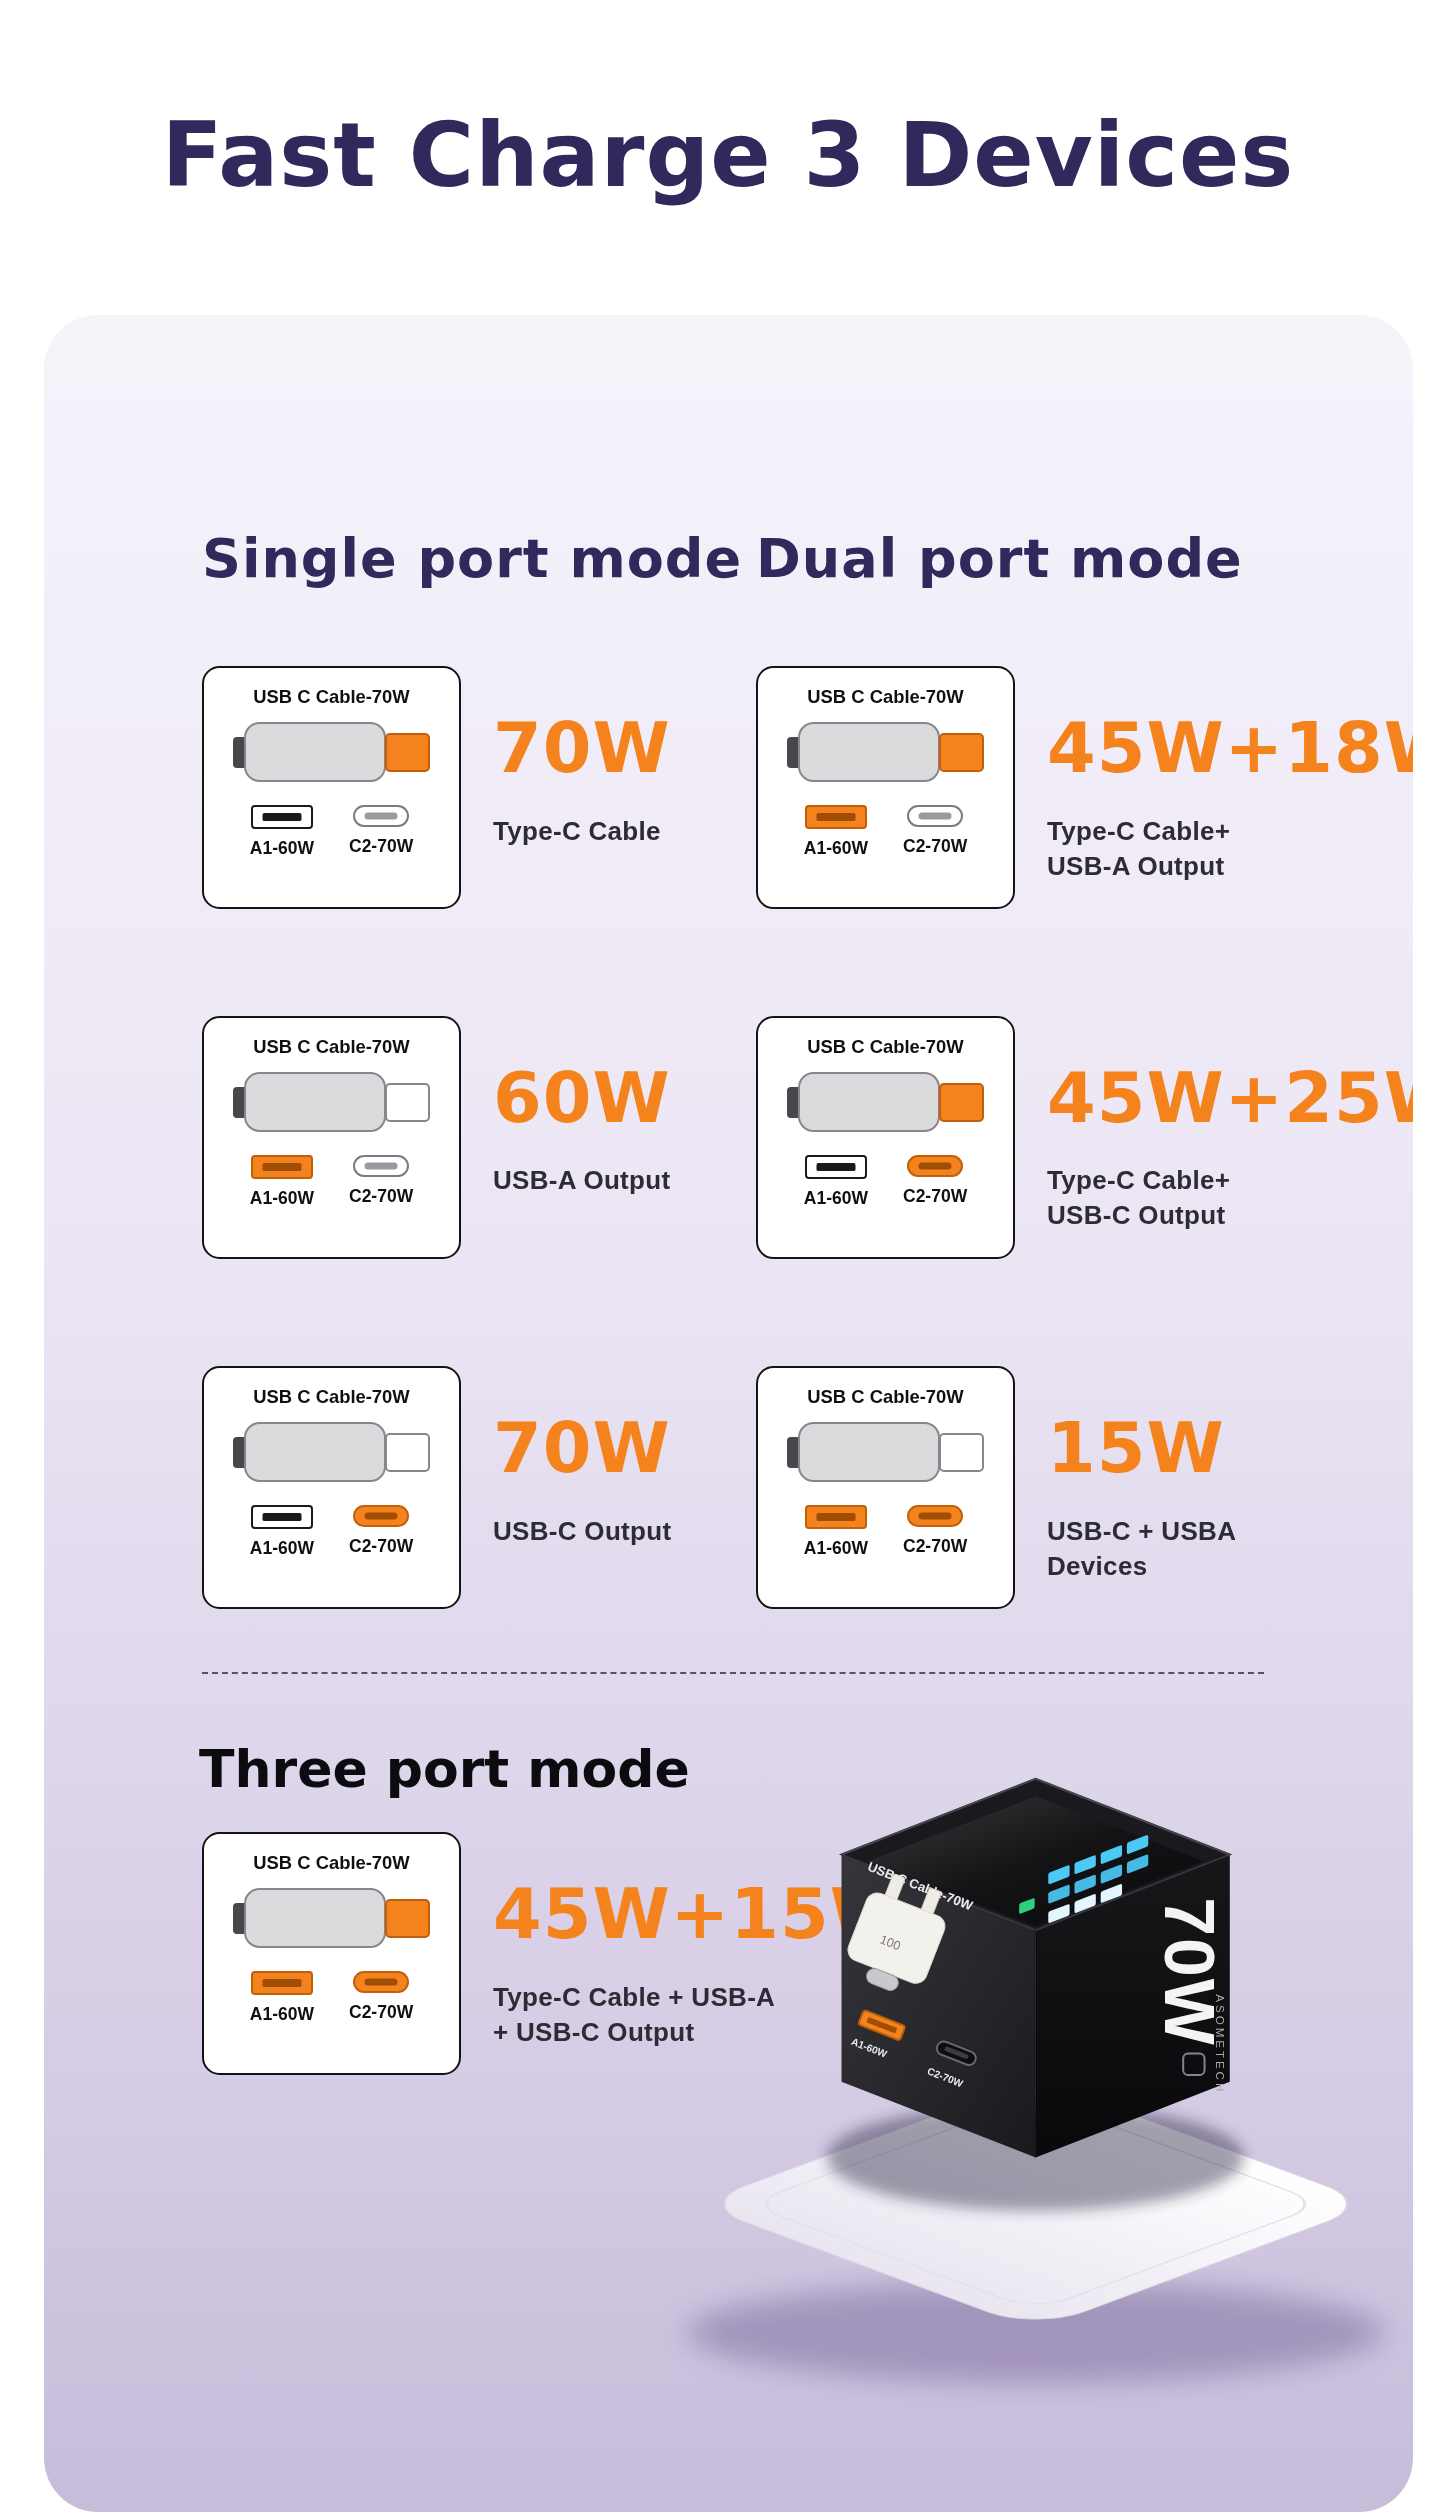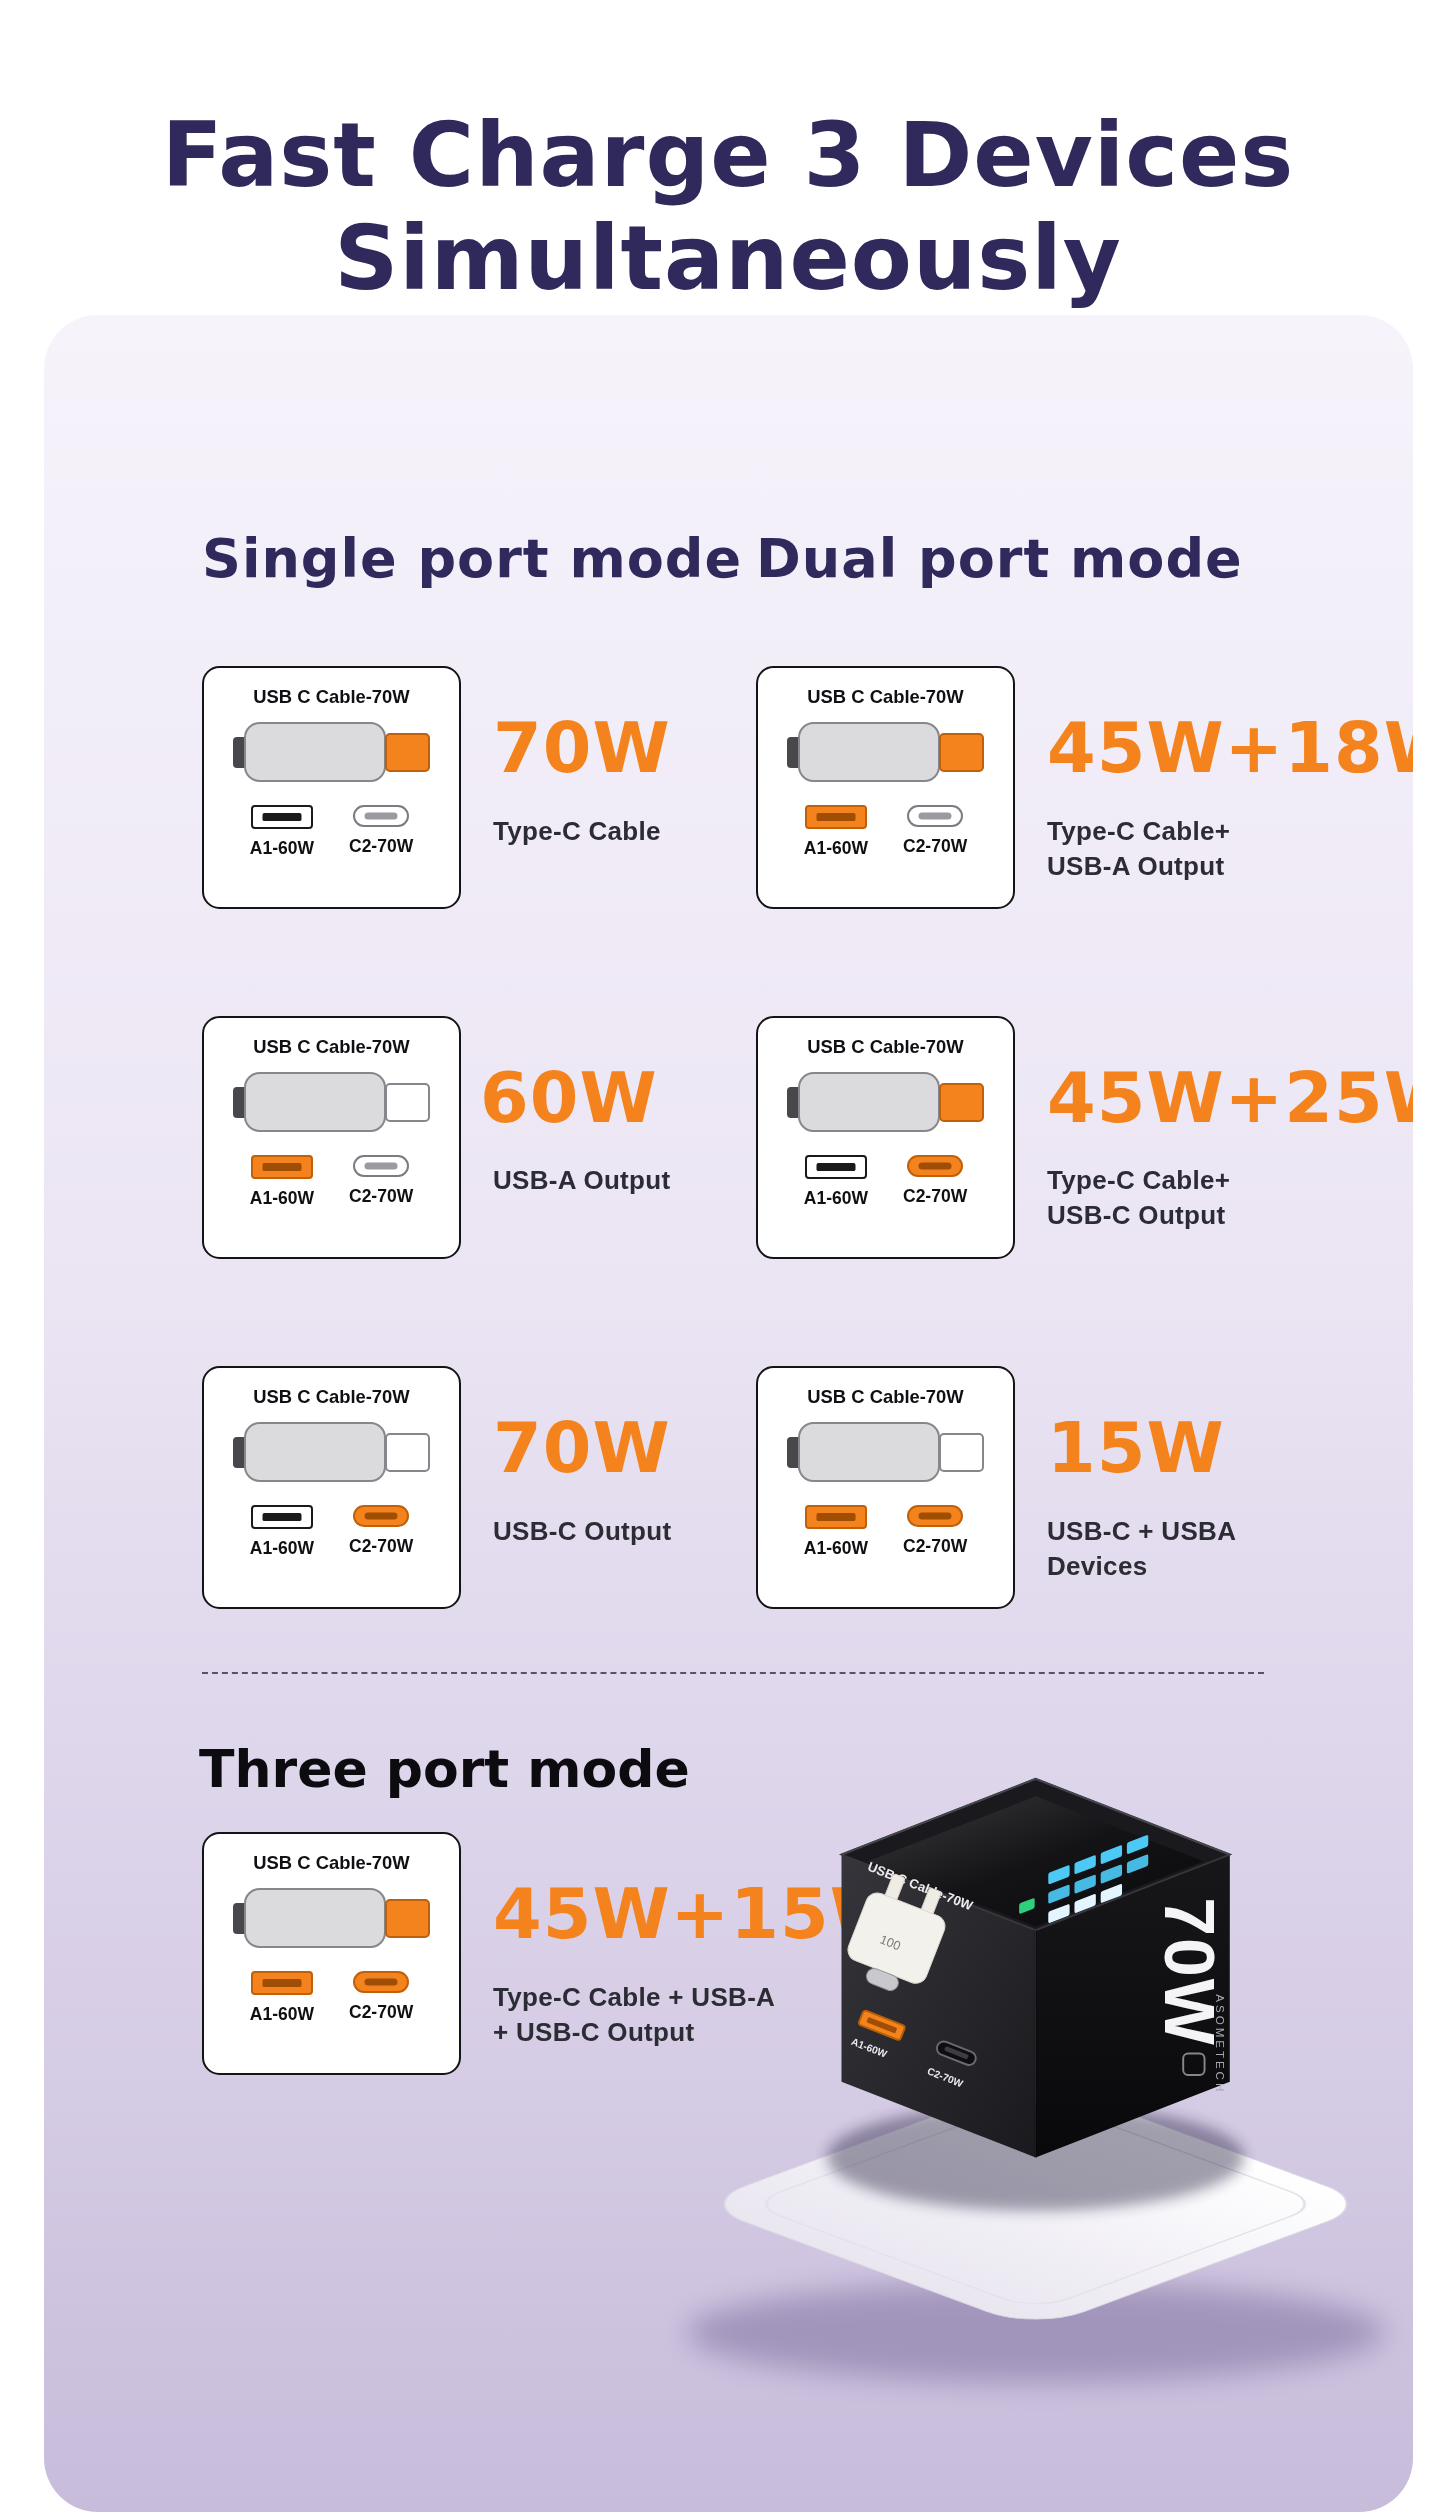--- a/index.html
+++ b/index.html
@@ -54,21 +54,21 @@
                  font-weight:bold;font-size:52px;color:#0c0c10;margin-top:18px;}
 
   .product{position:absolute;left:582px;top:1388px;width:796px;height:738px;}
   svg text{font-family:"Liberation Sans",sans-serif;}
 </style>
 </head>
 <body>
 
 <div class="page">
 
-  <h1 class="title"><span>Fast Charge 3 Devices</span><br><span>Simultaneously</span></h1>
+  <h1 class="title"><span>Fast Charge 3 Devices</span><br></h1>
 
   <div class="panel">
 
     <div class="col-heading" style="left:712px;top:212px">Dual port mode</div>
     <div class="col-heading" style="left:158px;top:212px">Single port mode</div>
 
     <div class="mode-card" style="left:158px;top:351px">
       <div class="cable-title">USB C Cable-70W</div>
       <div class="cable">
         <span class="nub"></span>
@@ -122,21 +122,21 @@
         <div class="port">
           <span class="usba active"></span>
           <span class="plabel">A1-60W</span>
         </div>
         <div class="port">
           <span class="usbc off"></span>
           <span class="plabel">C2-70W</span>
         </div>
       </div>
     </div>
-    <div class="watt" style="left:436px;top:742px">60W</div>
+    <div class="watt" style="left:449px;top:742px">60W</div>
     <div class="desc" style="left:449px;top:848px">USB-A Output</div>
 
     <div class="mode-card" style="left:712px;top:701px">
       <div class="cable-title">USB C Cable-70W</div>
       <div class="cable">
         <span class="nub"></span>
         <span class="cbody"></span>
         <span class="tip active"></span>
       </div>
       <div class="ports">

